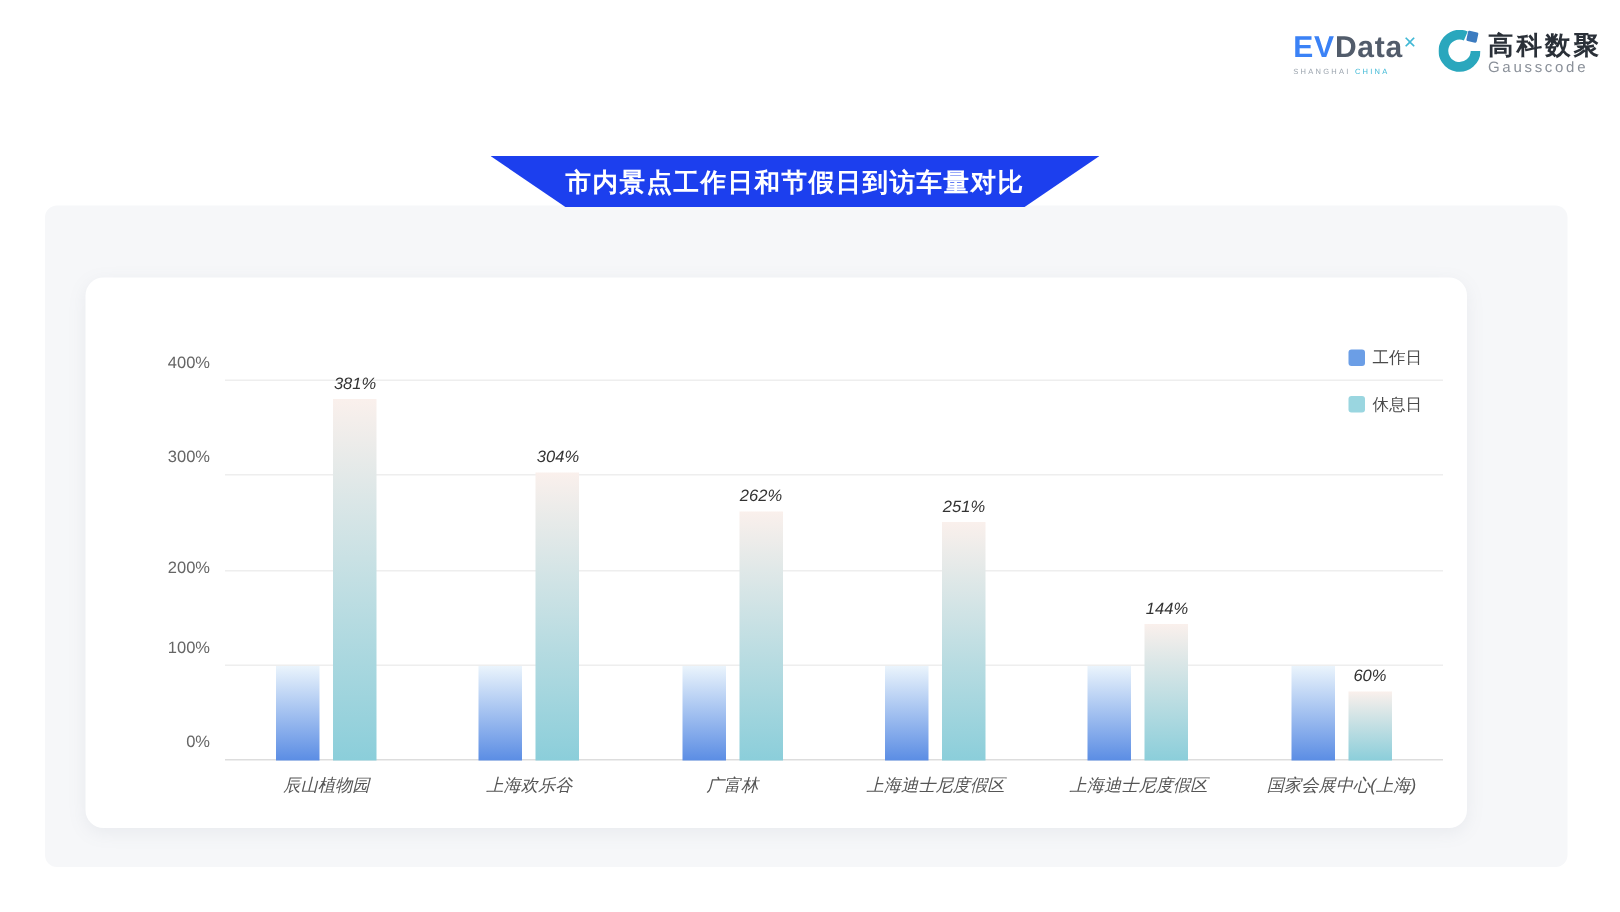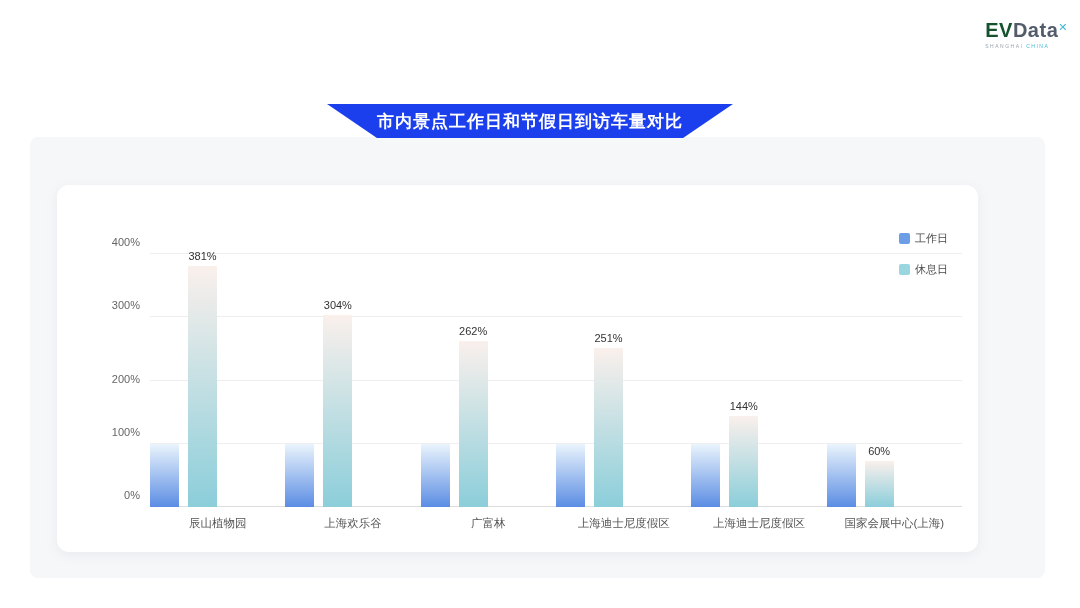--- a/index.html
+++ b/index.html
@@ -3,21 +3,21 @@
 <meta charset="utf-8">
 <style>
   * { margin: 0; padding: 0; box-sizing: border-box; }
   html, body { width: 1080px; height: 608px; overflow: hidden; }
   body { font-family: "Liberation Sans", "DejaVu Sans", sans-serif; background: #ffffff; position: relative; }
 
   
   .logos { position: absolute; top: 20px; right: 12px; display: flex; align-items: center; gap: 14px; }
   .evdata { display: flex; flex-direction: column; align-items: flex-start; }
   .evdata-word { font-weight: bold; font-size: 20px; letter-spacing: 0.5px; line-height: 20px; }
-  .evdata-word .ev { color: #14532d; }
+  .evdata-word .ev { color: #3b82f6; }
   .evdata-word .dt { color: #525C6B; }
   .evdata-word .sup { color: #41B8D5; font-size: 11px; vertical-align: top; position: relative; top: -3px; font-weight: bold; }
   .evdata-tagline { font-size: 5px; letter-spacing: 1.5px; margin-top: 3px; color: #9AA3AD; }
   .evdata-tagline .tag-cn { color: #3FB9D6; }
   .gauss { display: flex; align-items: center; gap: 5px; }
   .gauss-cn { font-size: 17px; font-weight: bold; color: #2A3038; letter-spacing: 2px; line-height: 18px; }
   .gauss-en { font-size: 10px; color: #8A9099; letter-spacing: 1.8px; line-height: 11px; }
 
   
   .panel { position: absolute; left: 30px; top: 137px; width: 1015px; height: 441px; background: #F6F7F9; border-radius: 8px; }
@@ -37,38 +37,50 @@
   .legend-item { display: flex; align-items: center; gap: 5px; cursor: pointer; }
   .legend-swatch { width: 11px; height: 11px; border-radius: 2px; }
   .legend-label { font-size: 11px; color: #4A4A4A; }
 
   
   .plot { position: absolute; left: 93px; top: 69px; width: 812px; height: 253px; }
   .gridline { position: absolute; left: 0; width: 100%; height: 1px; background: #EEEEEE; }
   .gridline.base { background: #DDDDDD; }
   .ytick { position: absolute; right: calc(100% + 10px); width: 60px; text-align: right; font-size: 11px; color: #666666; transform: translateY(-6px); white-space: nowrap; }
   .groups { position: absolute; left: 0; bottom: 0; width: 100%; height: 100%; display: flex; }
-  .bar-group { flex: 1 1 0; position: relative; display: flex; align-items: flex-end; gap: 9px; }
+  .bar-group { flex: 1 1 0; position: relative; display: flex; align-items: flex-end; justify-content: center; gap: 9px; font-style: italic; }
   .bar { width: 29px; position: relative; }
   .bar-label { position: absolute; top: -16px; left: 50%; transform: translateX(-50%); font-size: 11px; color: #333333; white-space: nowrap; }
   .cat-label { position: absolute; top: calc(100% + 9px); left: 50%; transform: translateX(-50%); font-size: 11.5px; color: #555555; white-space: nowrap; }
 </style>
 </head>
 <body>
 
 <div class="page">
 
   <div class="logos">
     <div class="evdata">
       <div class="evdata-word">
         <span class="ev">EV</span><span class="dt">Data</span><span class="sup">✕</span>
       </div>
       <div class="evdata-tagline">
         <span>SHANGHAI</span>
         <span class="tag-cn">CHINA</span>
+      </div>
+    </div>
+    <div class="gauss">
+      <span>
+        <svg width="28" height="28" viewBox="0 0 30 30">
+          <path d="M 26.5 15 A 11.5 11.5 0 1 1 19.5 4.3" fill="none" stroke="#2AA7BD" stroke-width="7"></path>
+          <rect x="20.5" y="1" width="7.5" height="7.5" rx="1" fill="#3C7CC0" transform="rotate(12 24 4.5)"></rect>
+        </svg>
+      </span>
+      <div class="gauss-text">
+        <div class="gauss-cn">高科数聚</div>
+        <div class="gauss-en">Gausscode</div>
       </div>
     </div>
   </div>
 
   <div class="panel"></div>
 
   <div class="banner">
     <span>市内景点工作日和节假日到访车量对比</span>
   </div>
 

